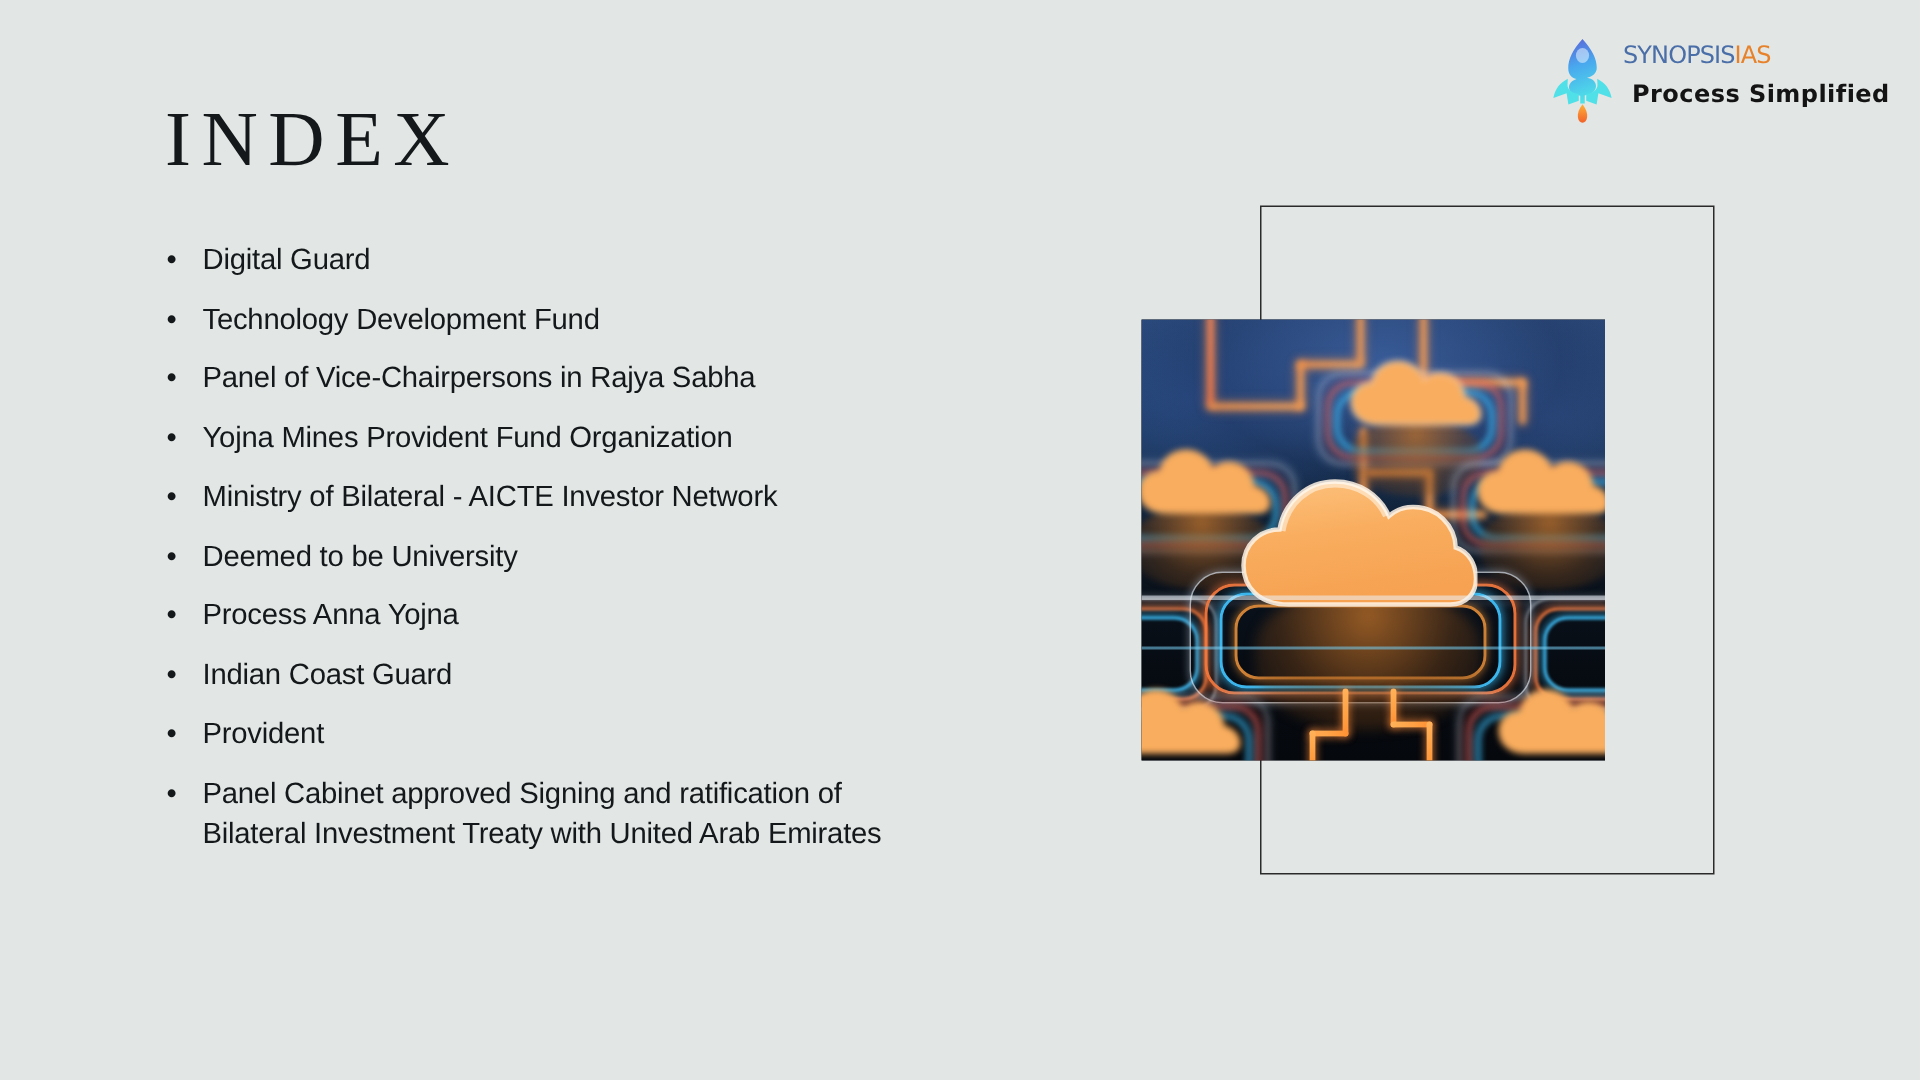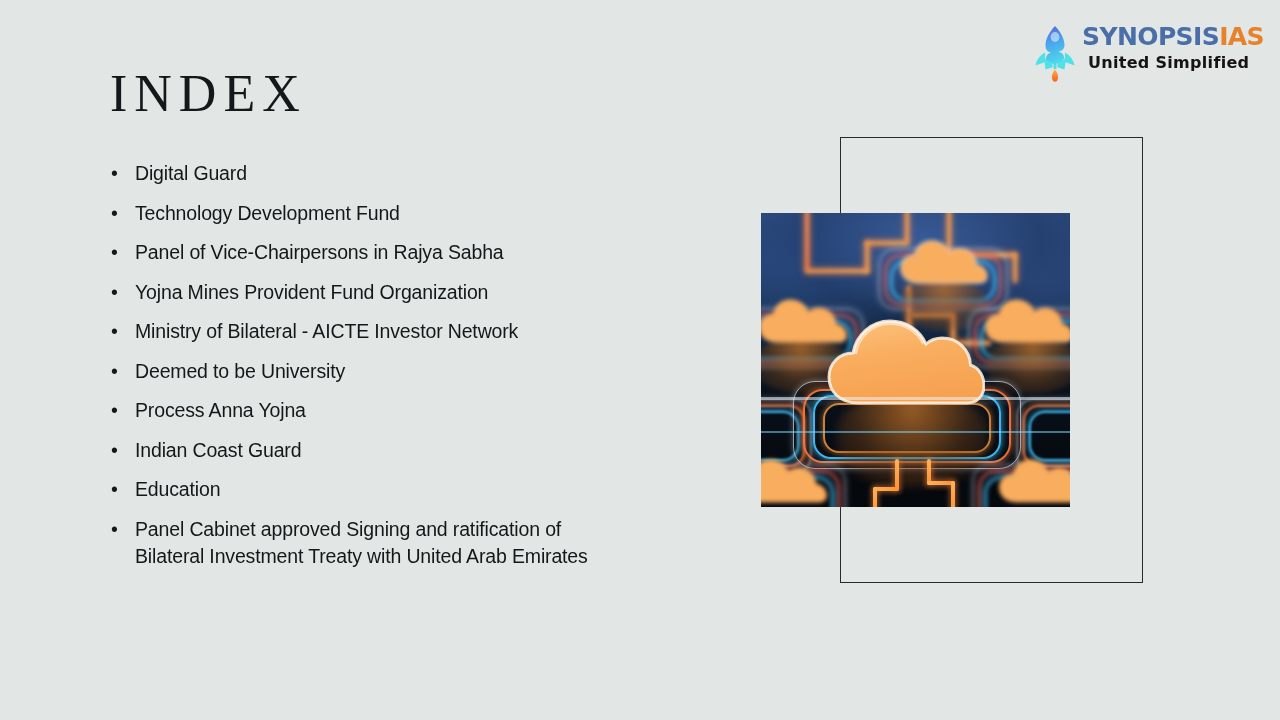--- a/index.html
+++ b/index.html
@@ -32,22 +32,22 @@
     height: 58px;
   }
   .logo-text {
     position: absolute;
     left: 50px;
     top: 0;
     width: 164px;
   }
   .logo-wordmark {
     font-family: "DejaVu Sans", sans-serif;
-    font-weight: bold;
-    font-size: 25px;
+    font-weight: normal;
+    font-size: 16px;
     letter-spacing: -0.6px;
     line-height: 30px;
     white-space: nowrap;
   }
   .logo-wordmark .w1 { color: #4a6ea8; }
   .logo-wordmark .w2 { color: #e8822a; }
   .logo-tagline {
     font-family: "DejaVu Sans", sans-serif;
     font-weight: bold;
     font-size: 16px;
@@ -197,21 +197,21 @@
                  L20.5 43.2 L20.5 38.6 C16 38 13 35.8 13 32.6 Z" fill="#4fe0e8"></path>
         <path d="M32.8 28.5 C38 31.2 41.5 35.5 42.4 41.4 L33.6 38.2 L32.4 45.6
                  L25.5 43.2 L25.5 38.6 C30 38 33 35.8 33 32.6 Z" fill="#4fe0e8"></path>
         <ellipse cx="23" cy="13" rx="4.4" ry="5" fill="#e9f6ff" opacity="0.55"></ellipse>
         <path d="M23 45.5 C20.6 48.6 19.6 51.6 19.9 54 C20.2 56.4 21.4 57.8 23 57.8
                  C24.6 57.8 25.8 56.4 26.1 54 C26.4 51.6 25.4 48.6 23 45.5 Z" fill="url(#fl)"></path>
       </svg>
     </div>
     <div class="logo-text">
       <div class="logo-wordmark"><span class="w1">SYNOPSIS</span><span class="w2">IAS</span></div>
-      <div class="logo-tagline">United Simplified</div>
+      <div class="logo-tagline">Process Simplified</div>
     </div>
   </div>
 
   <div class="page-title">INDEX</div>
 
   <div class="index-list">
     <div class="list-item">
       <span class="bullet">•</span>
       <span class="label">Digital Guard</span>
     </div>
@@ -238,21 +238,21 @@
     <div class="list-item">
       <span class="bullet">•</span>
       <span class="label">Process Anna Yojna</span>
     </div>
     <div class="list-item">
       <span class="bullet">•</span>
       <span class="label">Indian Coast Guard</span>
     </div>
     <div class="list-item">
       <span class="bullet">•</span>
-      <span class="label">Education</span>
+      <span class="label">Provident</span>
     </div>
     <div class="list-item" style="width:500px;">
       <span class="bullet">•</span>
       <span class="label">Panel Cabinet approved Signing and ratification of Bilateral Investment Treaty with United Arab Emirates</span>
     </div>
   </div>
 
   <div class="frame-outline"></div>
 
   <div class="photo">

